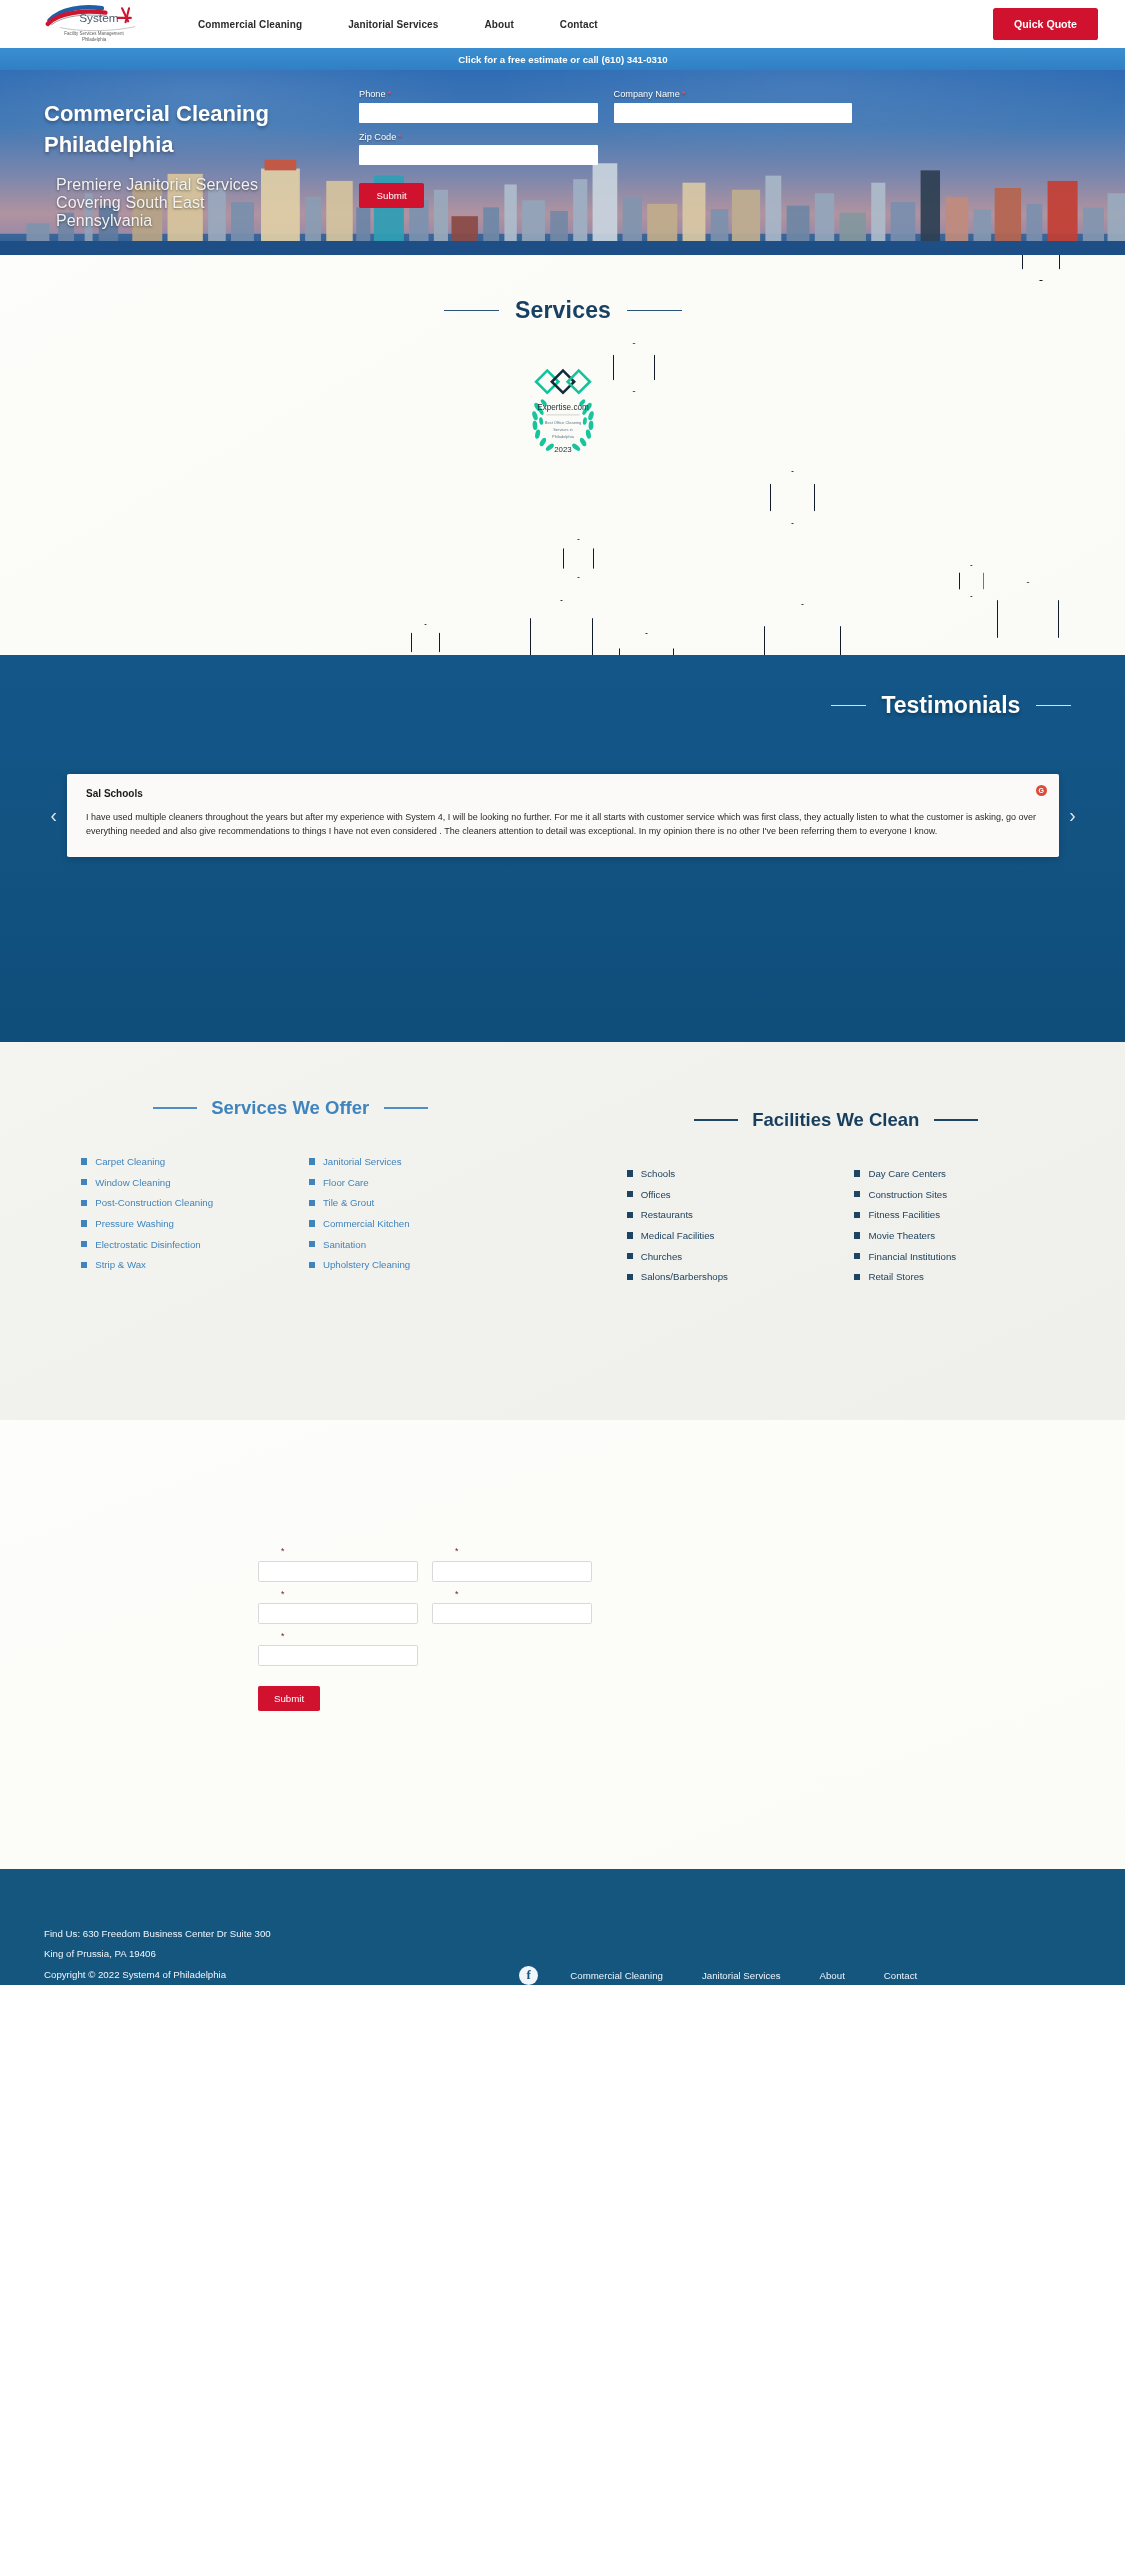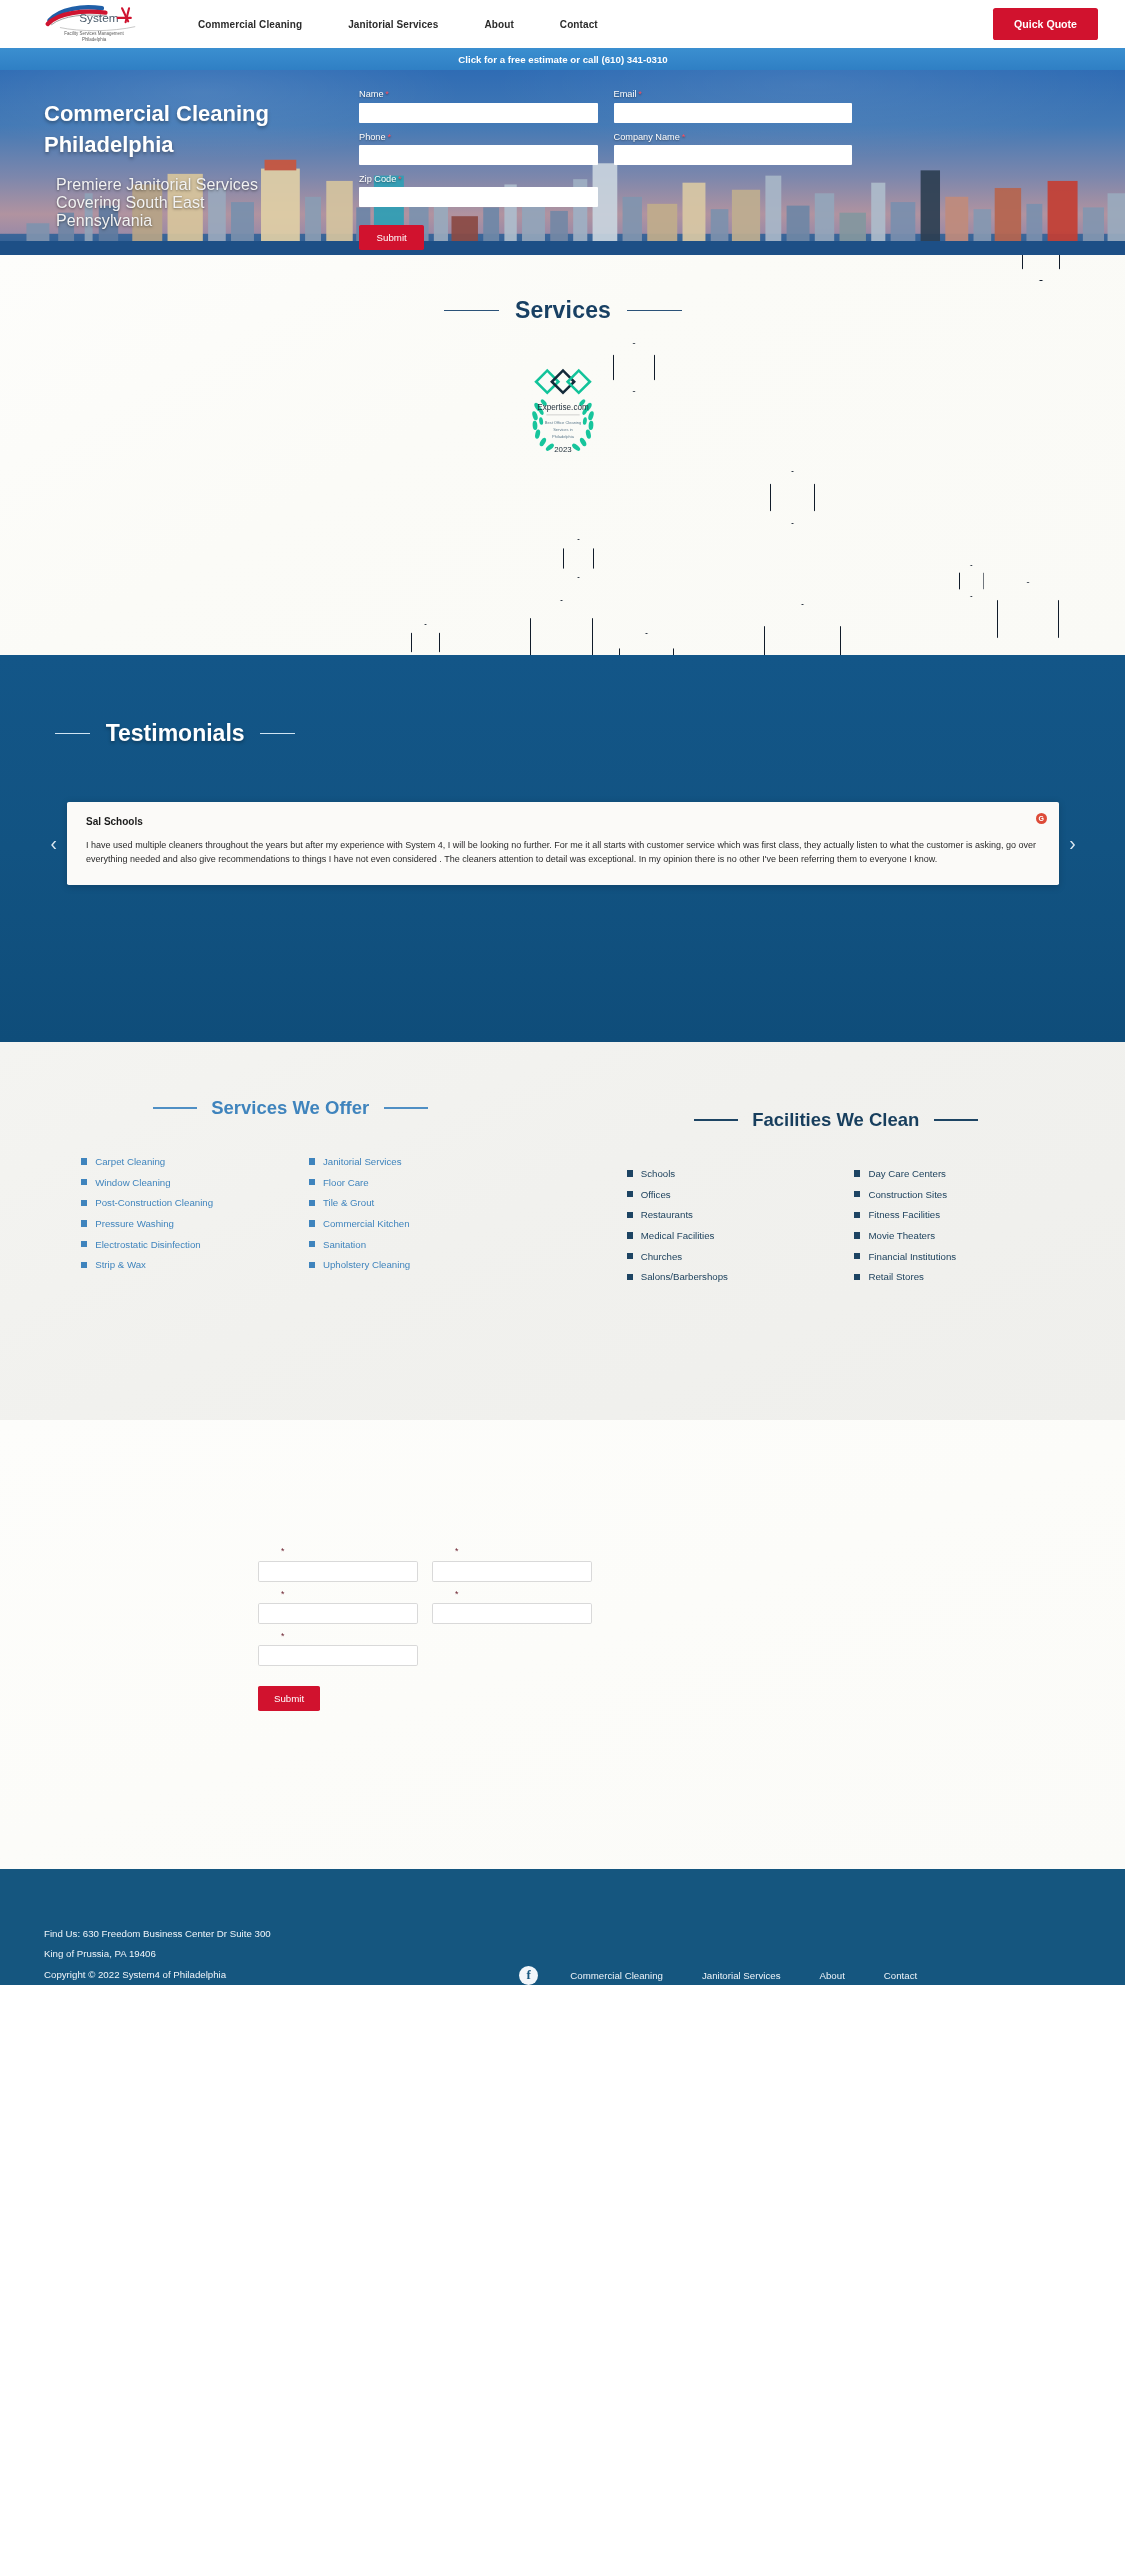--- a/index.html
+++ b/index.html
@@ -111,21 +111,21 @@
   .badge {
     position:absolute; left:50%; transform:translateX(-50%);
     top:110px; width:86px; z-index:6; text-align:center;
   }
 
   
   .testimonials {
     background:linear-gradient(180deg,#135688 0%, #125382 50%, #0f4d7a 100%);
     height:387px; position:relative; padding:0 44px;
   }
-  .t-head { text-align:left; padding-top:65px; }
+  .t-head { text-align:right; padding-top:37px; }
   .t-head .rule { display:inline-block; width:35px; height:0.9px; background:#cfe4f2; vertical-align:middle; margin:0 11.4px; }
   .t-title {
     display:inline-block; vertical-align:middle; color:#ffffff;
     font-size:23px; font-weight:bold; text-shadow:0 1.8px 3.5px rgba(0,0,0,.3);
   }
   .t-stage { position:relative; margin-top:55px; display:flex; align-items:center; }
   .t-arrow {
     color:#e8f1f8; font-size:19.3px; cursor:pointer; width:19.3px; text-align:center;
     line-height:1; user-select:none; flex:none; opacity:.95;
   }
@@ -292,34 +292,20 @@
   <div class="hero-inner">
     <div class="hero-left">
       <h1 class="hero-title">
         <span>Commercial Cleaning</span><br>
         <span>Philadelphia</span>
       </h1>
       <p class="hero-sub">Premiere Janitorial Services Covering South East Pennsylvania</p>
     </div>
 
     <form class="hero-form">
-      <div class="hf-row">
-        <div class="hf-field">
-          <label class="hf-label">
-            <span>Name</span><span class="req">*</span>
-          </label>
-          <input class="hf-input" type="text" placeholder="" style="">
-        </div>
-        <div class="hf-field">
-          <label class="hf-label">
-            <span>Email</span><span class="req">*</span>
-          </label>
-          <input class="hf-input" type="text" placeholder="" style="">
-        </div>
-      </div>
 
       <div class="hf-row">
         <div class="hf-field">
           <label class="hf-label">
             <span>Phone</span><span class="req">*</span>
           </label>
           <input class="hf-input" type="text" placeholder="" style="">
         </div>
         <div class="hf-field">
           <label class="hf-label">

